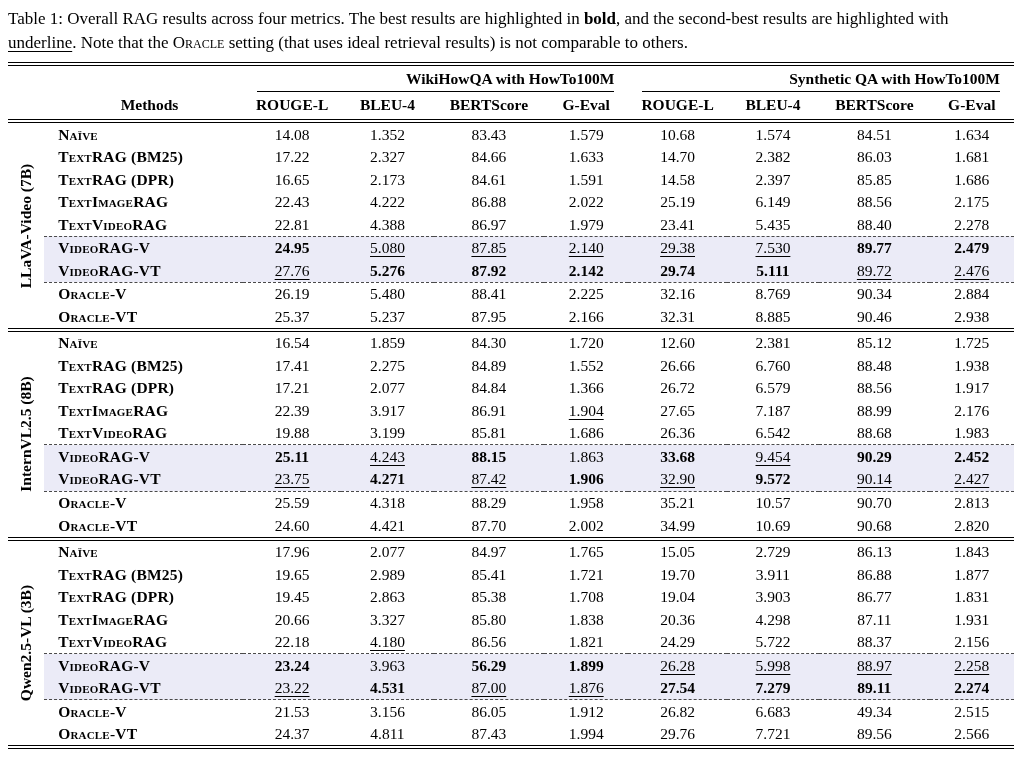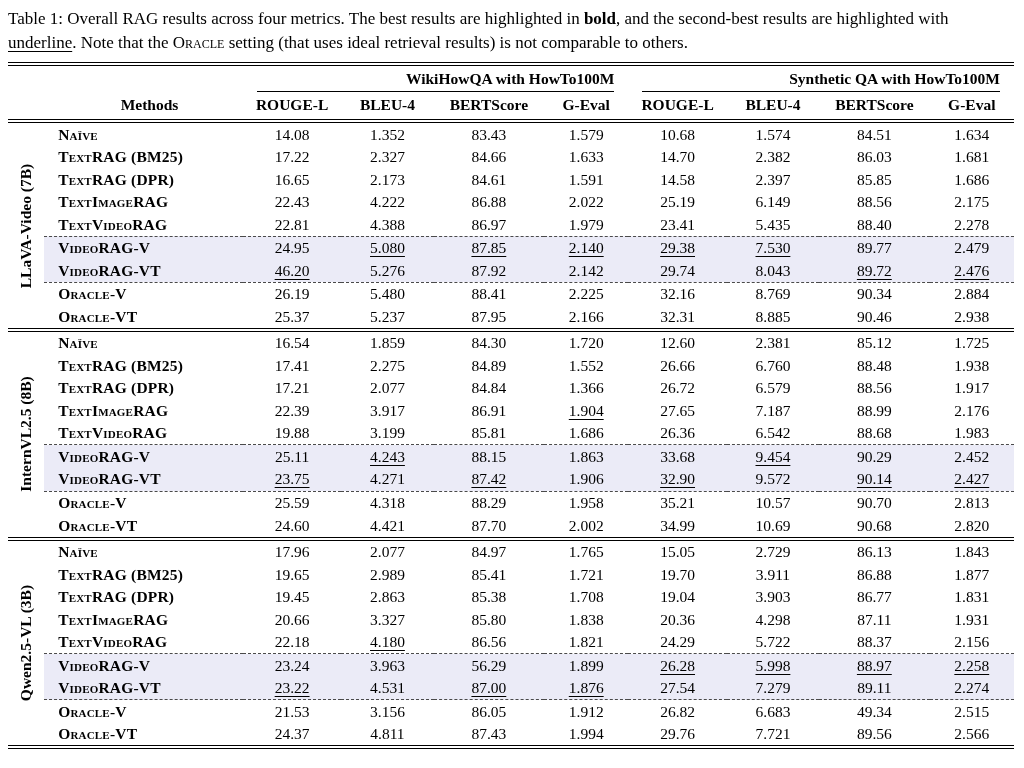--- a/index.html
+++ b/index.html
@@ -66,21 +66,21 @@
   }
   td.method {
     text-align: left;
     padding-left: 14px;
     font-weight: bold;
     font-variant: small-caps;
     letter-spacing: 0.2px;
     white-space: nowrap;
     margin-top: 32px;
   }
-  td.best   { font-weight: normal; }
+  td.best   { font-weight: bold; }
   td.second { text-decoration: underline; text-underline-offset: 3px; }
 
   tr.hl td { background: var(--hl, #ebebf7); }
   tr.hl-first td { border-top: 1px dashed #4a4a4a; }
   tr.hl-last td  { border-bottom: 1px dashed #4a4a4a; }
   tr.group-end td, td.model-cell { border-bottom: 4px double #000; }
   tbody tr:last-child td, tbody td.model-cell:last-child { border-bottom: none; }
 
   td.model-cell {
     position: relative;
@@ -204,26 +204,26 @@
           <td class="num second">5.080</td>
           <td class="num second">87.85</td>
           <td class="num second">2.140</td>
           <td class="num second">29.38</td>
           <td class="num second">7.530</td>
           <td class="num best">89.77</td>
           <td class="num best">2.479</td>
         </tr>
         <tr class="hl hl-last">
           <td class="method">VideoRAG-VT</td>
-          <td class="num second">46.20</td>
+          <td class="num second">27.76</td>
           <td class="num best">5.276</td>
           <td class="num best">87.92</td>
           <td class="num best">2.142</td>
           <td class="num best">29.74</td>
-          <td class="num best">8.043</td>
+          <td class="num best">5.111</td>
           <td class="num second">89.72</td>
           <td class="num second">2.476</td>
         </tr>
         <tr class="">
           <td class="method">Oracle-V</td>
           <td class="num">26.19</td>
           <td class="num">5.480</td>
           <td class="num">88.41</td>
           <td class="num">2.225</td>
           <td class="num">32.16</td>

